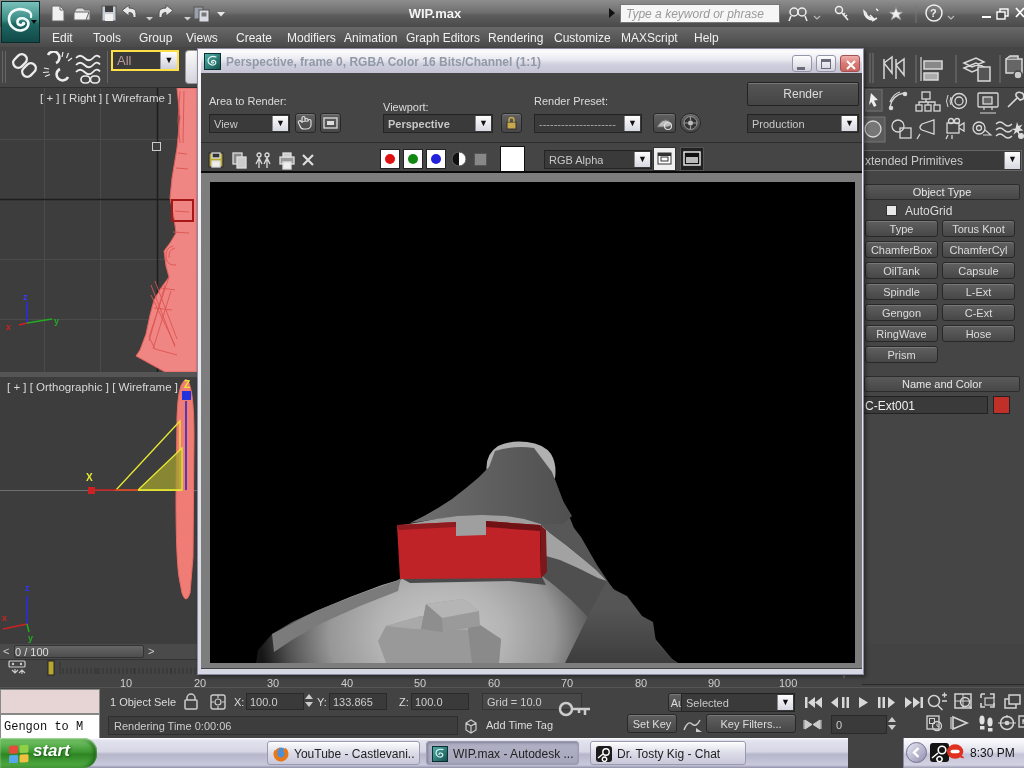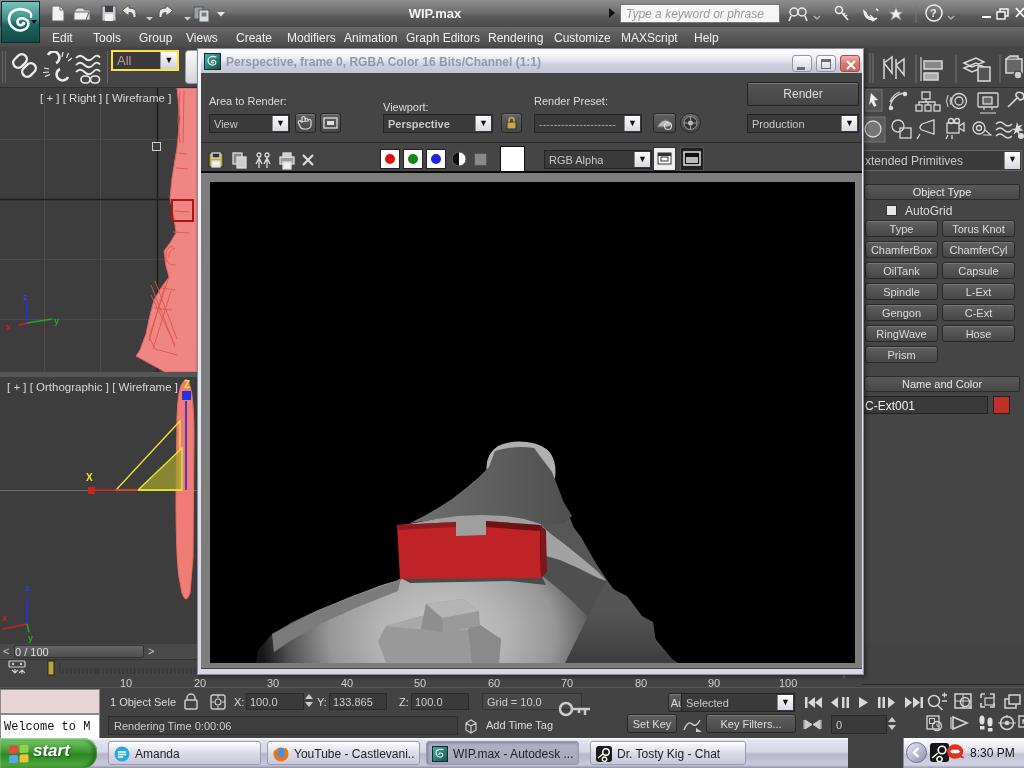--- a/index.html
+++ b/index.html
@@ -335,21 +335,21 @@
           <circle cx="13" cy="4" r="1.2" fill="#ccc"></circle>
       <path d="M4 10 l3 3 3 -3 m-3 3 v-4 m4 4 l3 -3 3 3 m-3 -3 v4" stroke="#ccc" stroke-width="1.1" fill="none"></path>
     </svg>
   </div>
   <div class="abs" style="left:862px;top:40px;width:162px;height:1px;background:#2a2a2a;"></div>
 
   <div class="abs" style="left:0;top:43px;width:1024px;height:51px;background:#434343;border-top:1px solid #555;">
 
     <div class="abs" style="left:0;top:1px;width:100px;height:25px;background:#e7d5d5;border:1px solid #888;"></div>
     <div class="abs" style="left:0;top:26px;width:100px;height:25px;background:#ffffff;border:1px solid #888;">
-      <div class="abs" style="left:3px;top:5px;color:#111;font-size:12px;font-family:'Liberation Mono',monospace;white-space:nowrap;">Welcome to M</div>
+      <div class="abs" style="left:3px;top:5px;color:#111;font-size:12px;font-family:'Liberation Mono',monospace;white-space:nowrap;">Gengon to M</div>
     </div>
 
     <div class="abs txt" style="left:110px;top:8px;width:70px;height:16px;overflow:hidden;white-space:nowrap;">1 Object Sele</div>
     <svg class="abs" style="left:183px;top:4px;" width="44" height="20" viewBox="0 0 44 20">
       <rect x="2" y="8" width="12" height="9" rx="1" fill="none" stroke="#ccc" stroke-width="1.5"></rect>
       <path d="M4 8 v-2 a4 4 0 0 1 8 0 v2" stroke="#ccc" stroke-width="1.5" fill="none"></path>
       <rect x="28" y="3" width="14" height="14" rx="2" fill="none" stroke="#ccc" stroke-width="1.4"></rect>
       <circle cx="35" cy="10" r="3" fill="none" stroke="#ccc" stroke-width="1.2"></circle>
       <path d="M35 3 v3 m0 8 v3 m-7 -7 h3 m8 0 h3" stroke="#ccc" stroke-width="1.2"></path>
     </svg>
@@ -658,27 +658,20 @@
       <g transform="skewY(-4)">
         <rect x="1" y="3" width="9" height="8" rx="1.5" fill="#e44c3c"></rect>
         <rect x="11.5" y="3" width="9" height="8" rx="1.5" fill="#8fd046"></rect>
         <rect x="1" y="12.5" width="9" height="8" rx="1.5" fill="#56a8e8"></rect>
         <rect x="11.5" y="12.5" width="9" height="8" rx="1.5" fill="#f0c040"></rect>
       </g>
     </svg>
     <div class="abs" style="left:33px;top:3px;color:#fff;font-size:17px;font-weight:bold;font-style:italic;text-shadow:1px 1px 2px #1a5516;">start</div>
   </div>
 
-  <div class="tbtn" style="left:108px;top:3px;width:153px;">
-    <svg class="abs" style="left:5px;top:4px;" width="16" height="16" viewBox="0 0 16 16">
-      <circle cx="8" cy="8" r="7.5" fill="#28a8dd"></circle>
-          <path d="M4.5 6 h7 M4.5 8.5 h7 M4.5 11 h4" stroke="#fff" stroke-width="1.6" stroke-linecap="round"></path>
-    </svg>
-    <div class="abs" style="left:26px;top:5px;">Amanda</div>
-  </div>
   <div class="tbtn" style="left:267px;top:3px;width:153px;">
     <svg class="abs" style="left:5px;top:4px;" width="16" height="16" viewBox="0 0 16 16">
       <circle cx="8" cy="8" r="6.5" fill="#4a90d9"></circle>
       <circle cx="8" cy="8" r="5.5" fill="none" stroke="#e87817" stroke-width="4" stroke-dasharray="25 10" transform="rotate(-55 8 8)"></circle>
       <path d="M2 5 Q4 2 7 1.5 L5 5 Z" fill="#e87817"></path>
     </svg>
     <div class="abs" style="left:26px;top:5px;white-space:nowrap;overflow:hidden;width:120px;">YouTube - Castlevani...</div>
   </div>
   <div class="tbtn" style="left:590px;top:3px;width:156px;">
     <svg class="abs" style="left:5px;top:4px;" width="16" height="16" viewBox="0 0 16 16">

